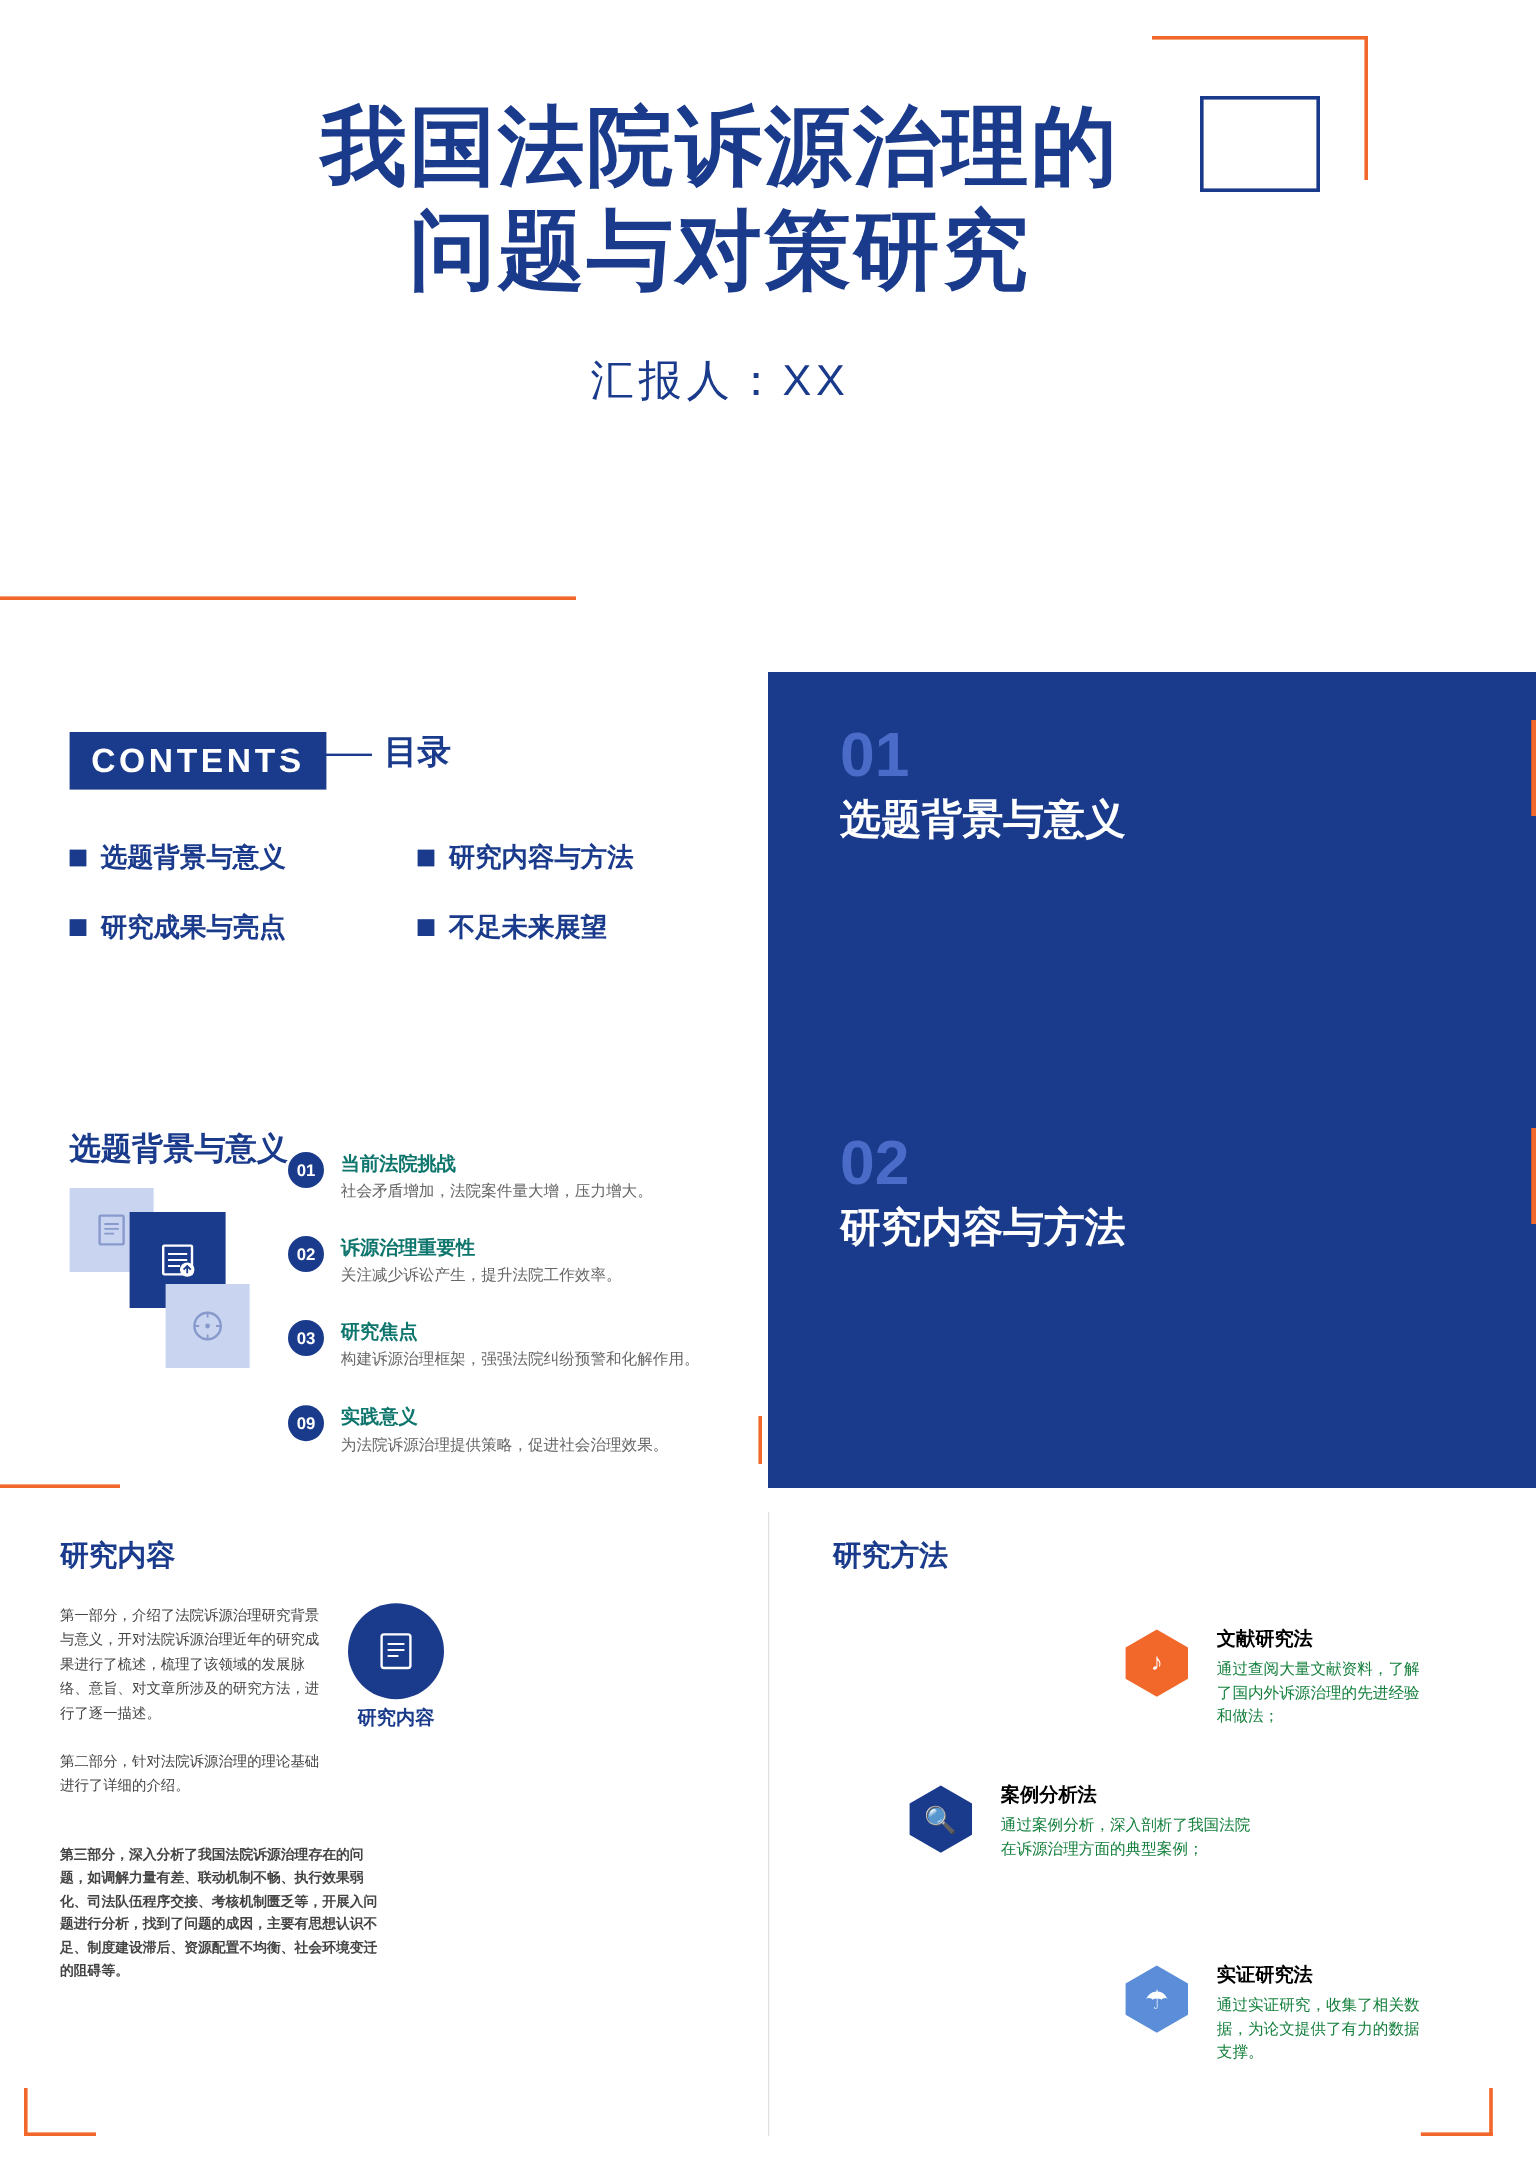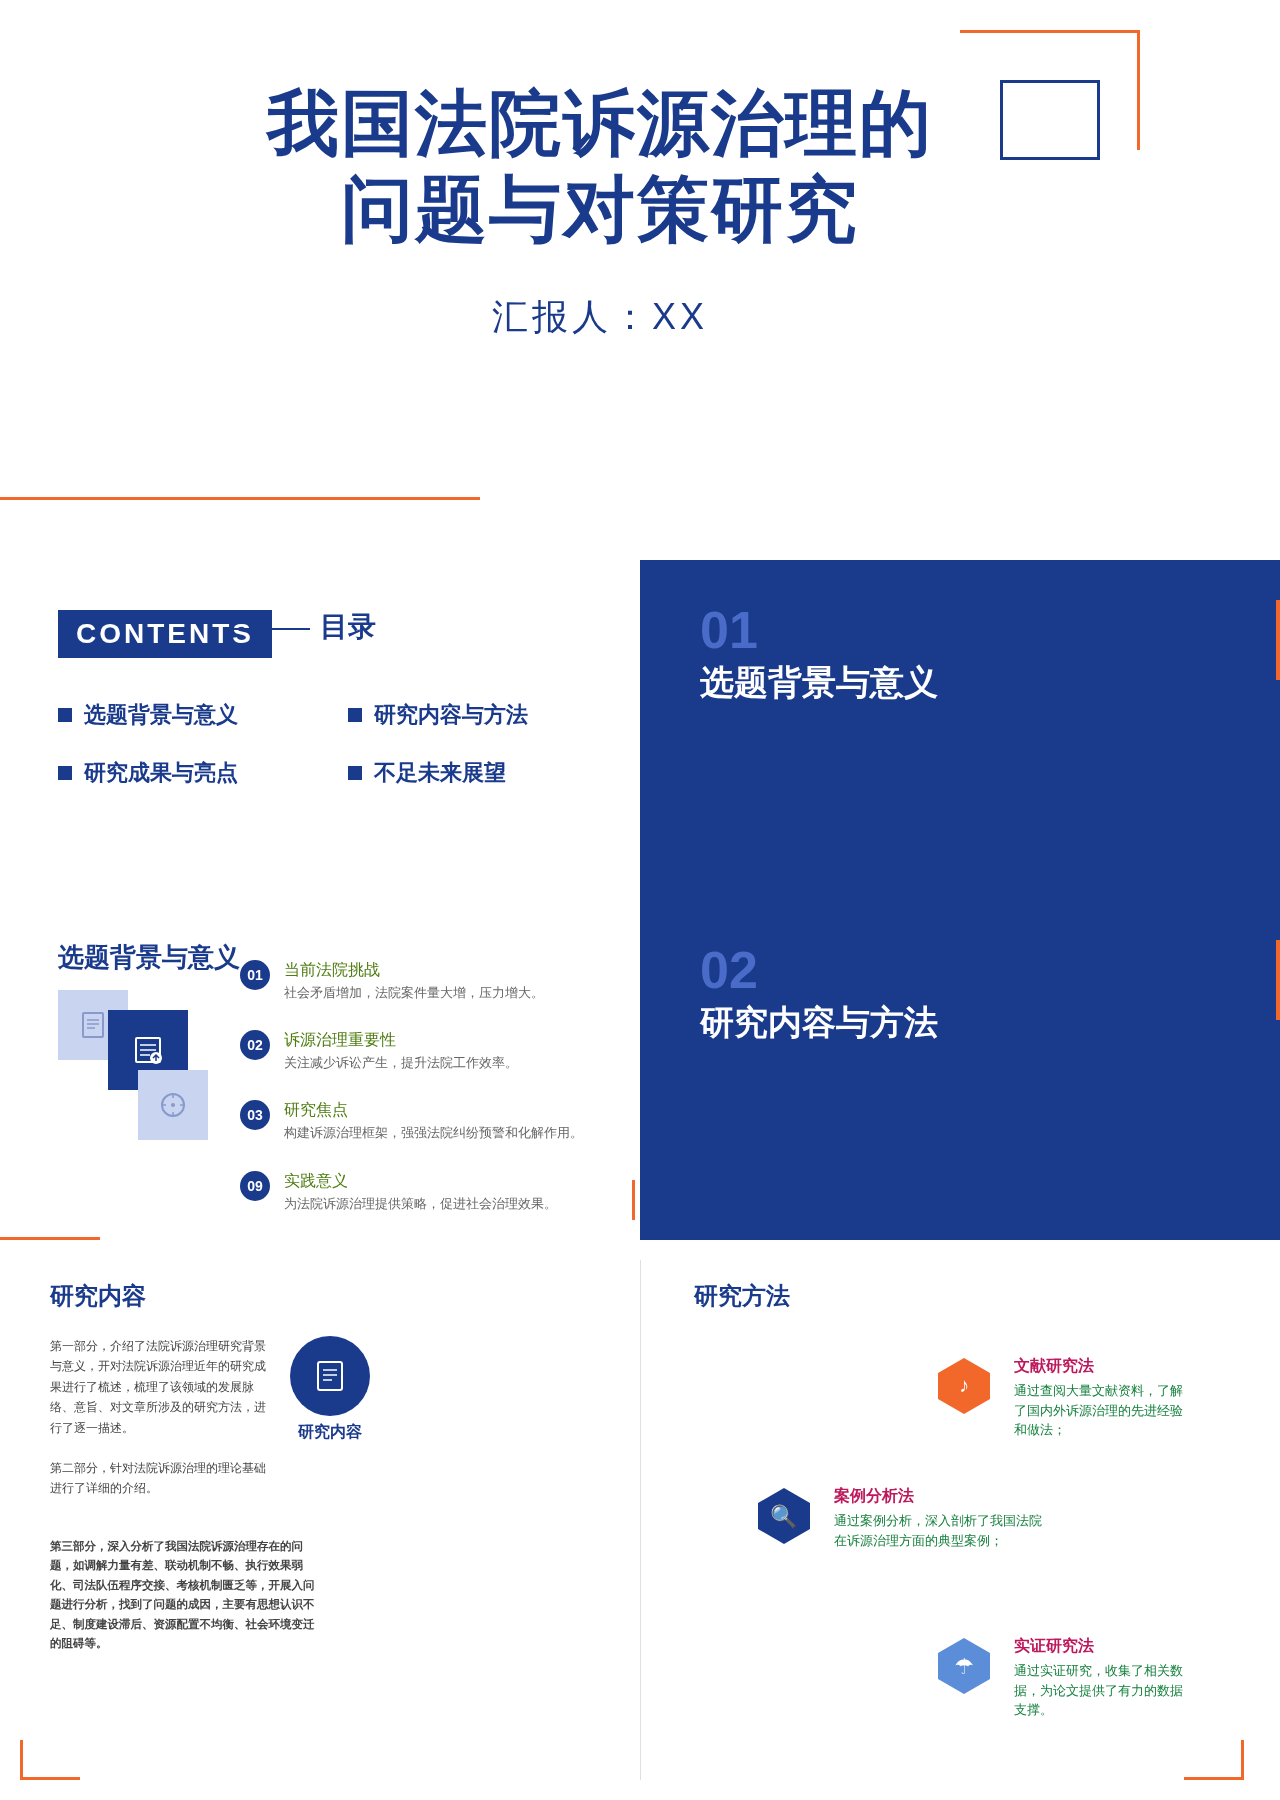--- a/index.html
+++ b/index.html
@@ -249,23 +249,23 @@
       color: #ffffff;
       font-size: 14px;
       font-weight: 700;
       display: flex;
       align-items: center;
       justify-content: center;
       flex-shrink: 0;
       border-radius: 50%;
     }
     .content-item .item-text h4 {
-      color: #4d7c0f;
+      color: #0f766e;
       font-size: 16px;
-      font-weight: 400;
+      font-weight: 700;
       margin-bottom: 3px;
     }
     .content-item .item-text p {
       color: #666666;
       font-size: 13px;
       line-height: 1.4;
     }
 
     
     .slide-3 .deco-orange-bottom {
@@ -343,21 +343,21 @@
     }
 
     
     .hex-row {
       display: flex;
       gap: 20px;
       align-items: flex-start;
       margin-bottom: 20px;
     }
     .method-info h4 {
-      color: #be185d;
+      color: #000000;
       font-size: 16px;
       font-weight: 700;
       margin-bottom: 4px;
     }
     .method-info p {
       color: #15803d;
       font-size: 13px;
       line-height: 1.5;
     }
 

